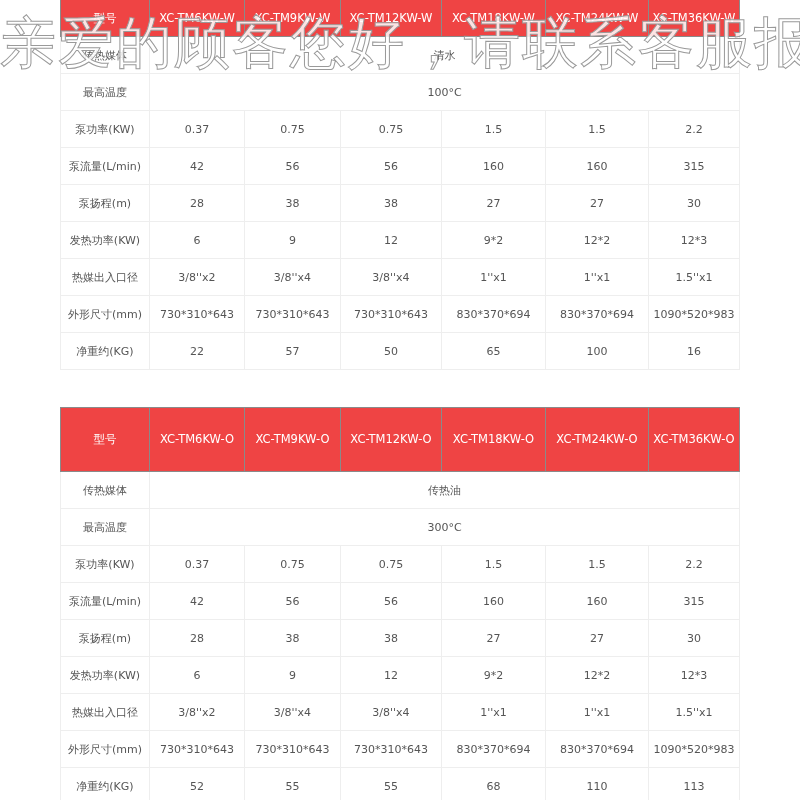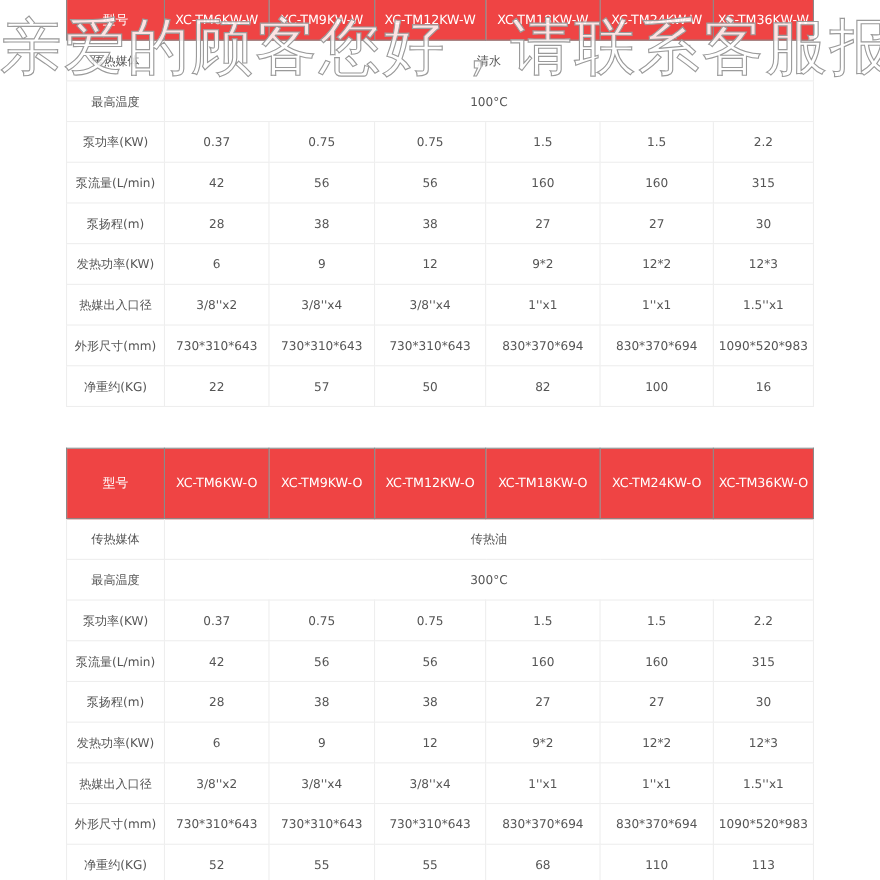--- a/index.html
+++ b/index.html
@@ -111,21 +111,21 @@
       <td>730*310*643</td>
       <td>830*370*694</td>
       <td>830*370*694</td>
       <td>1090*520*983</td>
     </tr>
     <tr>
       <td class="label">净重约(KG)</td>
       <td>22</td>
       <td>57</td>
       <td>50</td>
-      <td>82</td>
+      <td>65</td>
       <td>100</td>
       <td>16</td>
     </tr>
   </tbody>
 </table>
 
 <table class="spec" id="table-oil">
   <colgroup>
       <col class="c0">
       <col class="c1">

